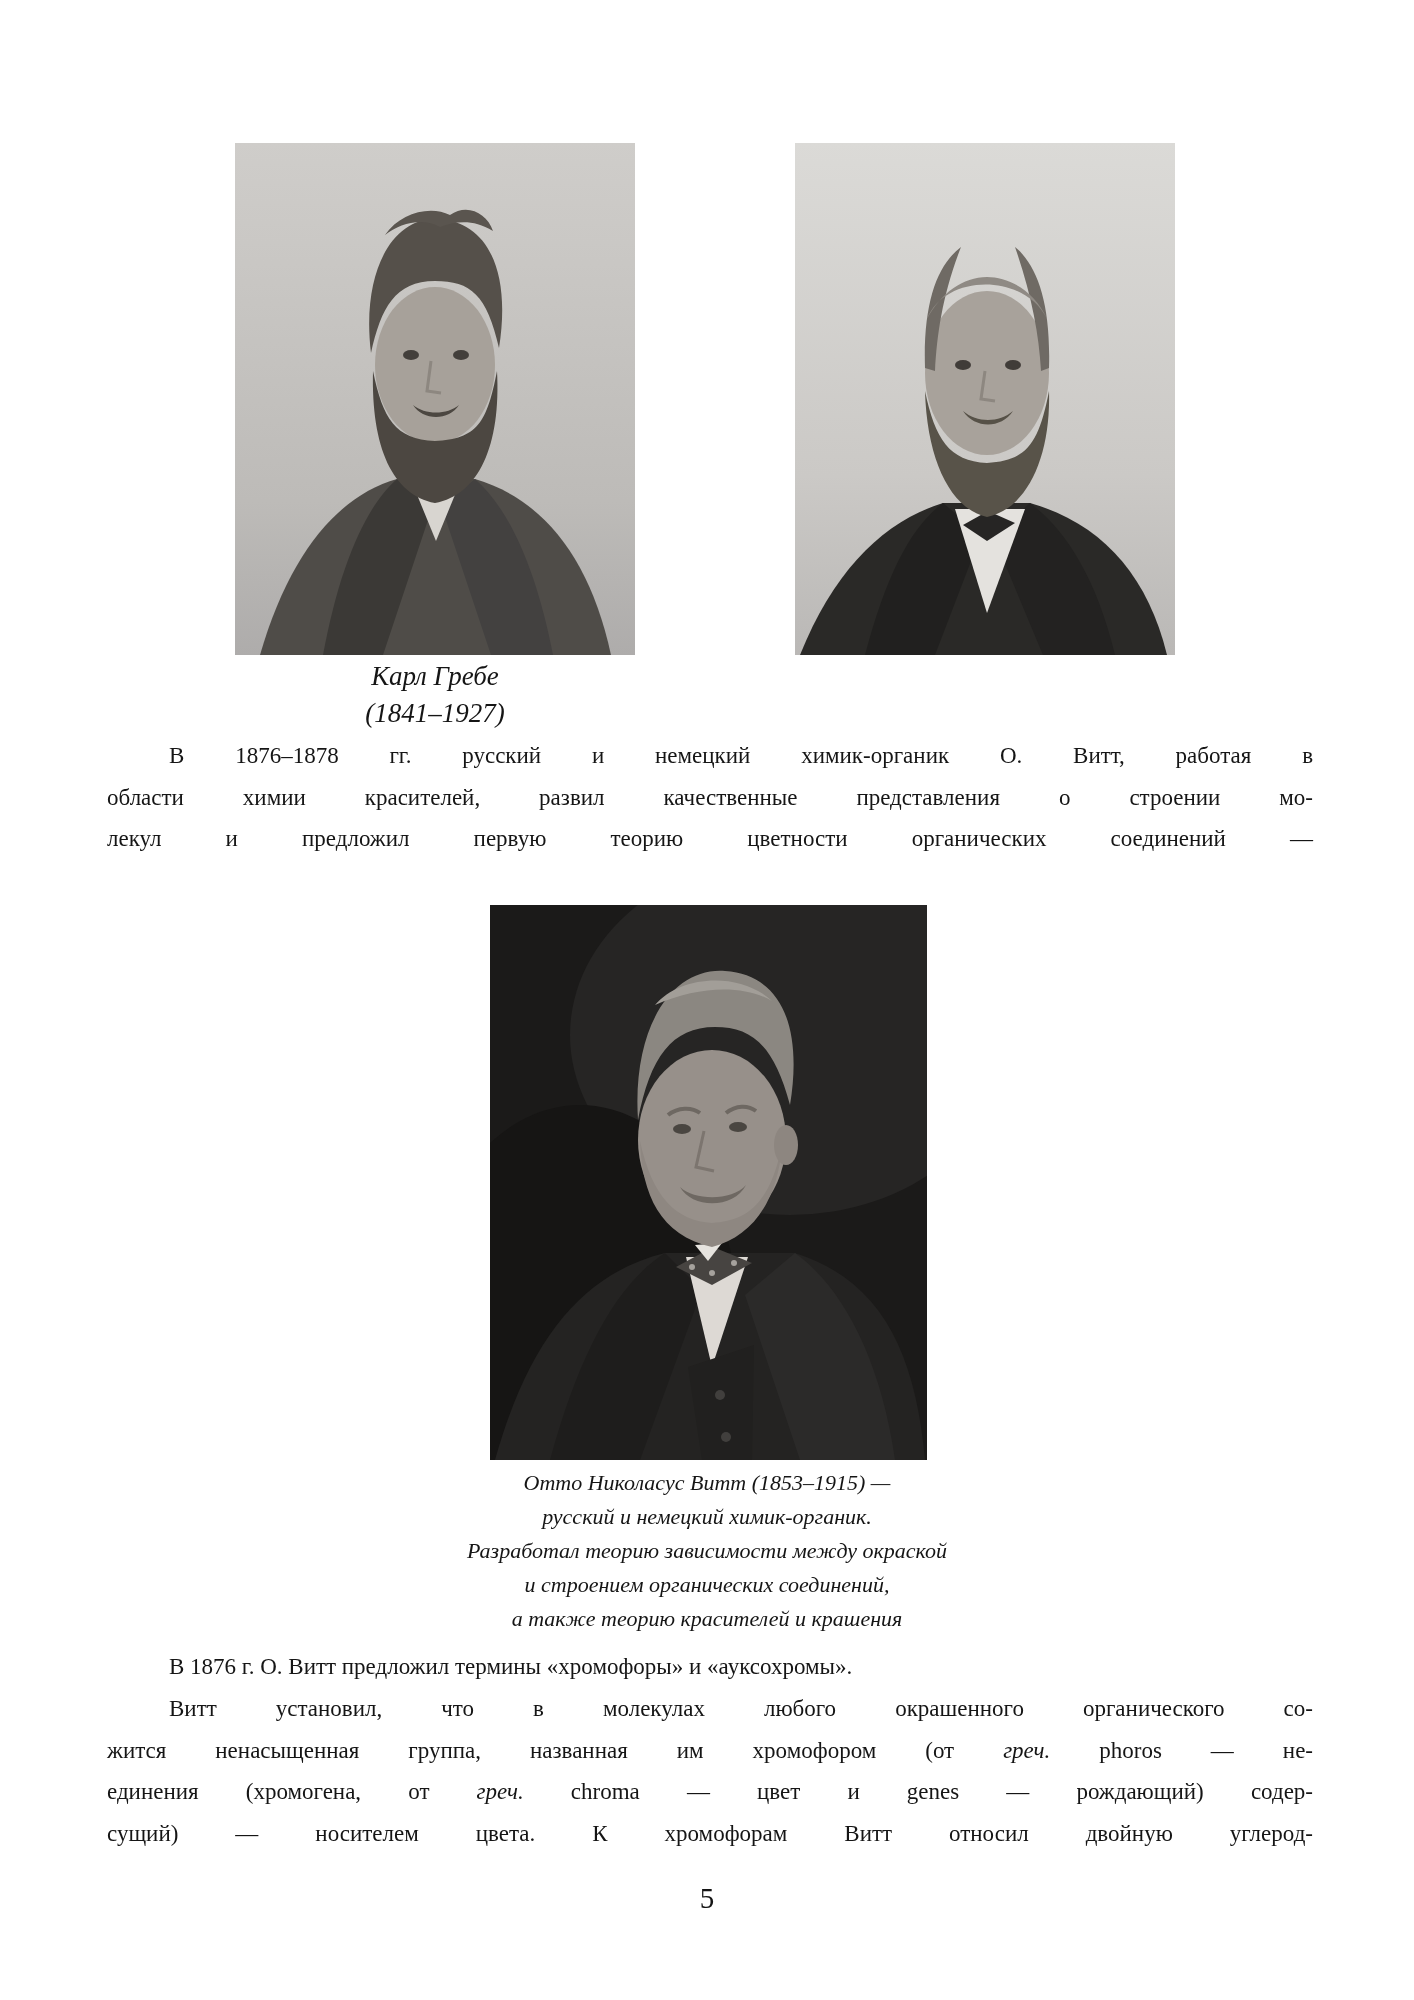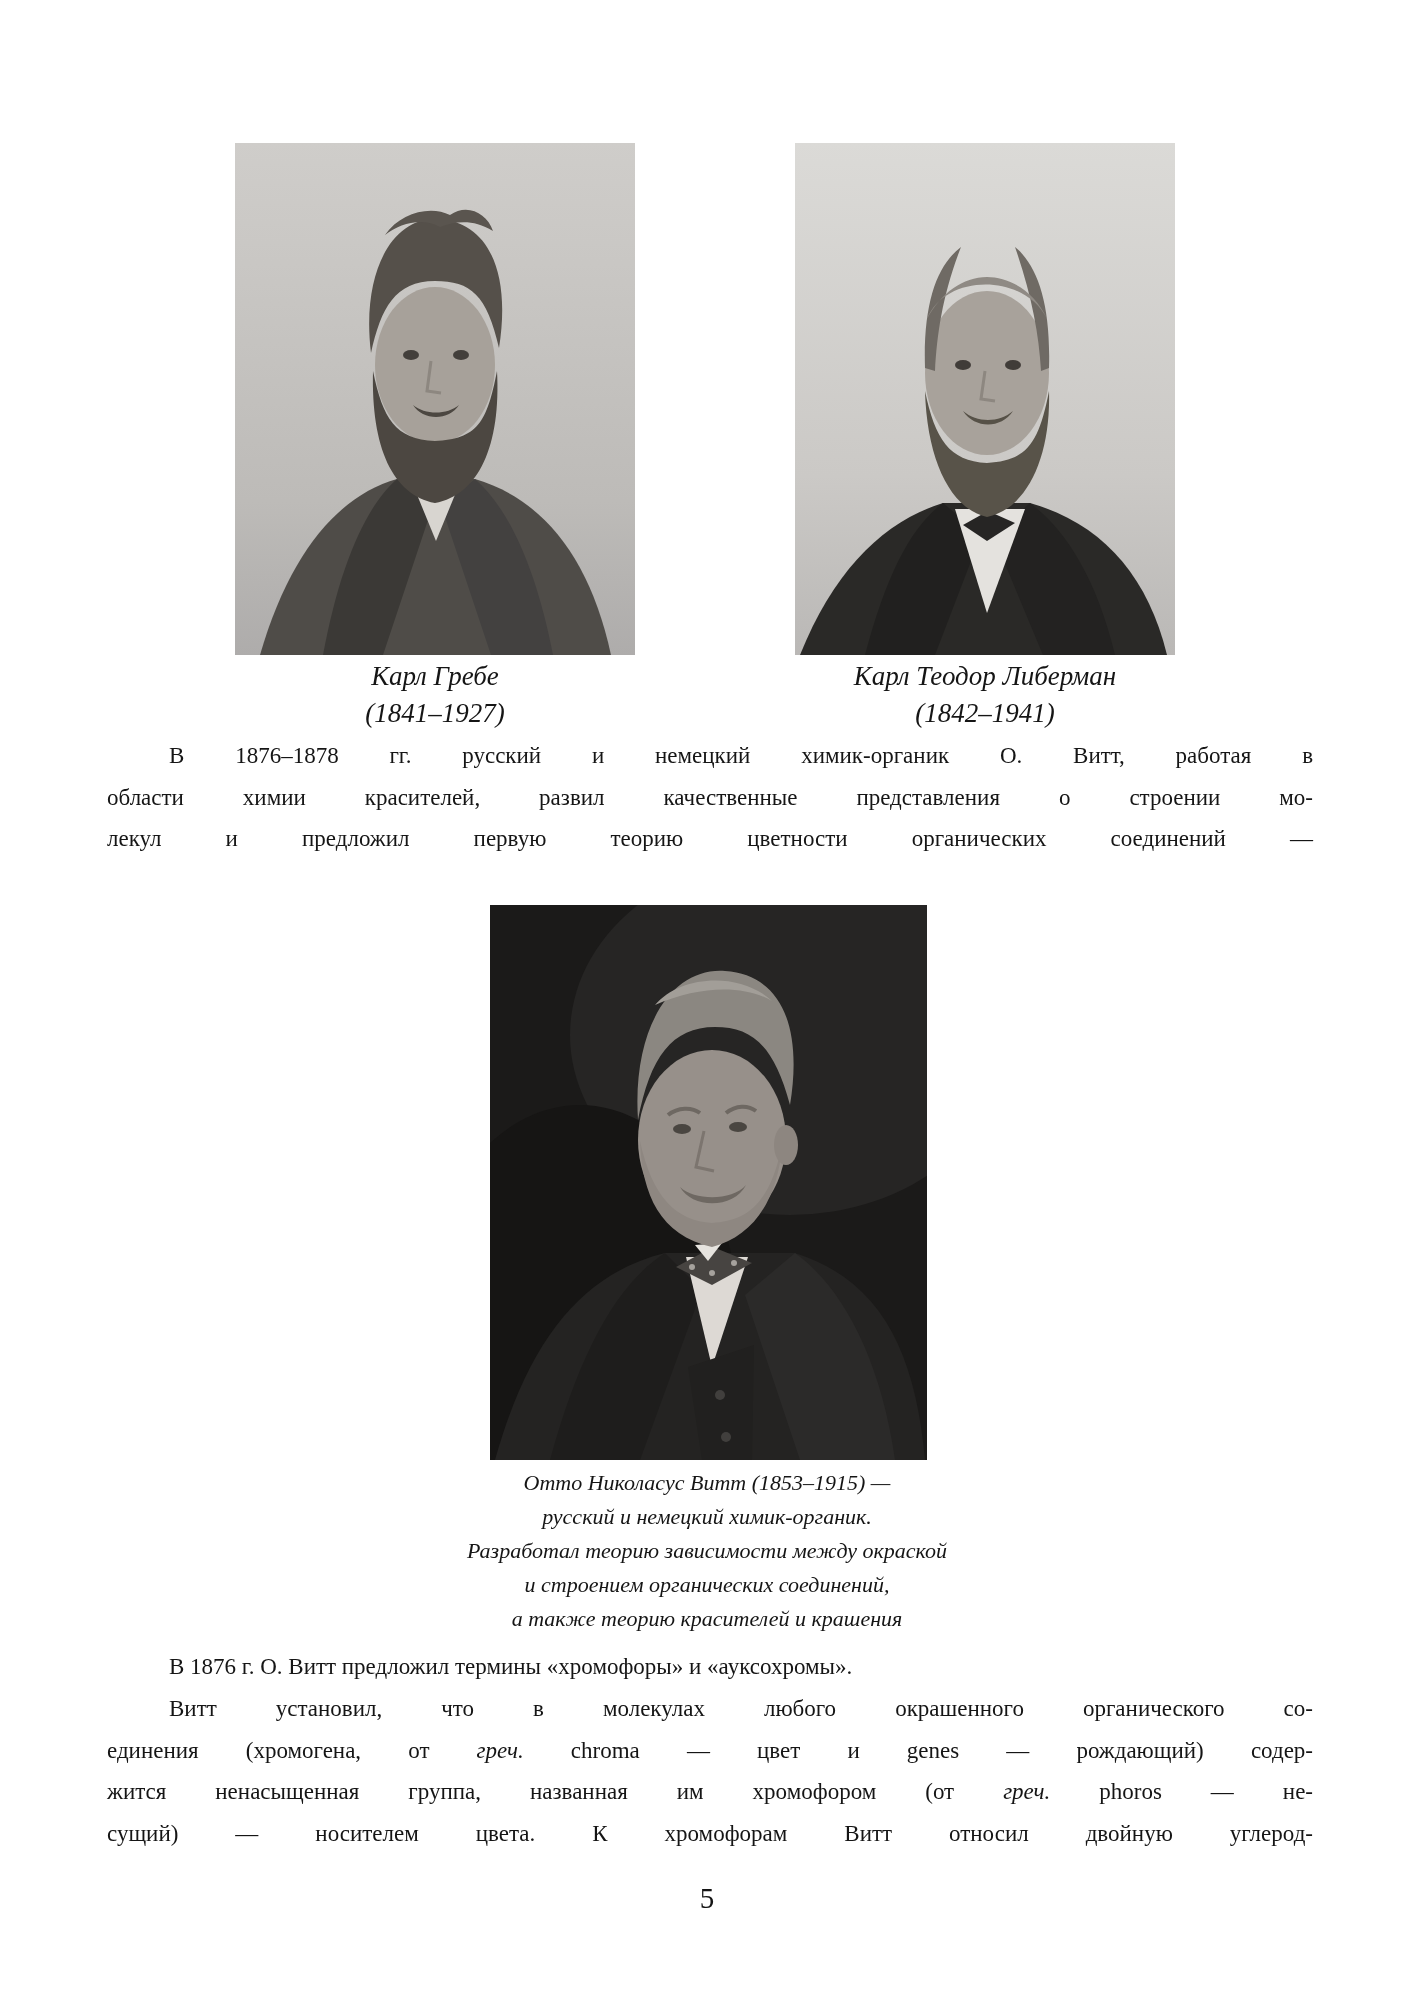--- a/index.html
+++ b/index.html
@@ -114,24 +114,20 @@
       <ellipse cx="218" cy="222" rx="8" ry="5" fill="#403c38"></ellipse>
       <path d="M190,228 L186,256 L200,258" stroke="#8d8780" stroke-width="3" fill="none"></path>
     </svg>
   </div>
 
   <div class="caption cap-graebe">
     <div>Карл Гребе</div>
     <div>(1841–1927)</div>
   </div>
 
-  <div class="caption cap-lieb">
-    <div>Карл Теодор Либерман</div>
-    <div>(1842–1941)</div>
-  </div>
 
   <div class="para para-1">
       <div class="line firstline"><span>В 1876–1878 гг. русский и немецкий химик-органик О. Витт, работая в</span></div>
       <div class="line"><span>области химии красителей, развил качественные представления о строении мо-</span></div>
       <div class="line"><span>лекул и предложил первую теорию цветности органических соединений —</span></div>
     </div>
 
   <div class="photo photo-witt">
     <svg viewBox="0 0 437 555" preserveAspectRatio="none">
       <rect width="437" height="555" fill="#1b1a19"></rect>
@@ -169,20 +165,20 @@
     <div>Разработал теорию зависимости между окраской</div>
     <div>и строением органических соединений,</div>
     <div>а также теорию красителей и крашения</div>
   </div>
 
   <div class="para para-2">
       <div class="line firstline lastline"><span>В 1876 г. О. Витт предложил термины «хромофоры» и «ауксохромы».</span></div>
     </div>
   <div class="para para-3">
       <div class="line firstline"><span>Витт установил, что в молекулах любого окрашенного органического со-</span></div>
+      <div class="line"><span>жится ненасыщенная группа, названная им хромофором (от </span><span class="it">греч.</span><span> phoros — не-</span></div>
       <div class="line"><span>единения (хромогена, от </span><span class="it">греч.</span><span> chroma — цвет и genes — рождающий) содер-</span></div>
-      <div class="line"><span>жится ненасыщенная группа, названная им хромофором (от </span><span class="it">греч.</span><span> phoros — не-</span></div>
       <div class="line"><span>сущий) — носителем цвета. К хромофорам Витт относил двойную углерод-</span></div>
     </div>
 
   <div class="page-number">5</div>
 
 </div>
 
 </body></html>

